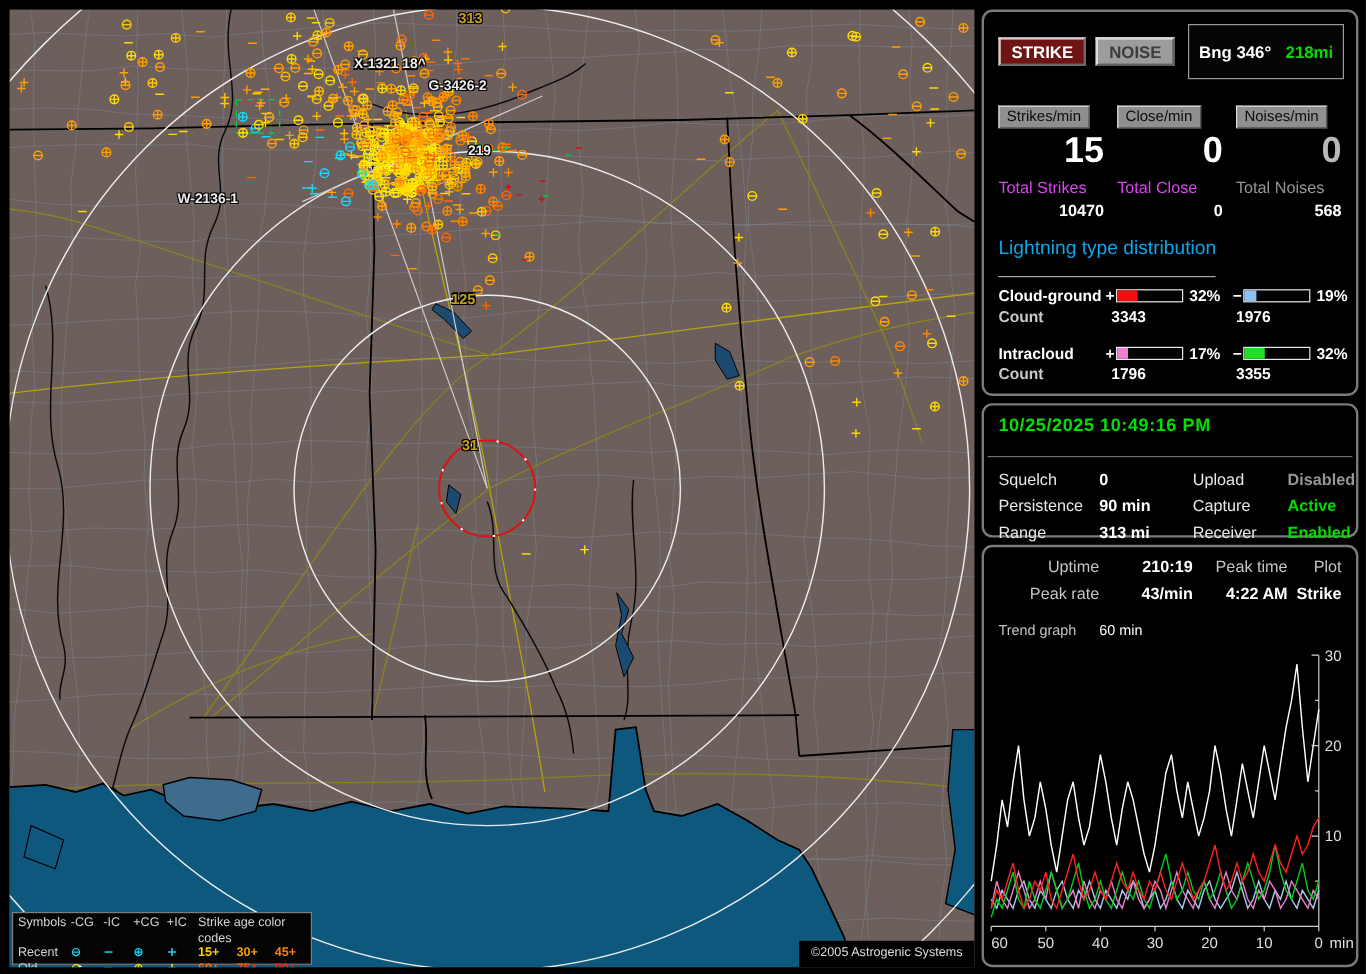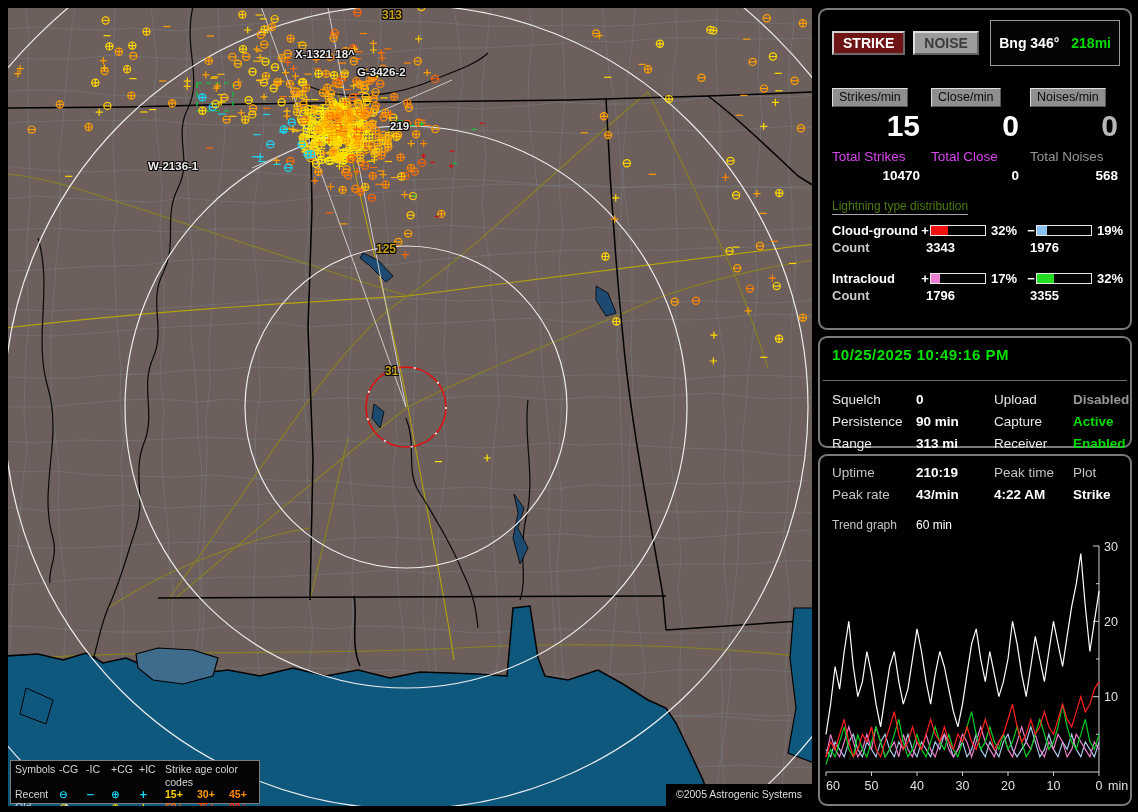--- a/index.html
+++ b/index.html
@@ -42,22 +42,22 @@
   .stats-row{display:flex;justify-content:space-between;margin:22px 12px 0 12px;}
   .stat-col{width:88px;display:flex;flex-direction:column;}
   .chip{align-self:flex-start;background:#8f8f8f;color:#0c0c0c;font-size:12.5px;padding:0 6px;line-height:17px;
     border:1px solid;border-color:#dedede #565656 #565656 #dedede;}
   .rate{font-size:30px;font-weight:bold;text-align:right;line-height:34px;margin-top:2px;}
   .rate.dim{color:#b8b8b8;}
   .total-label{font-size:13.5px;margin-top:6px;color:#d946ef;}
   .total-label.dim{color:#969696;}
   .total-value{font-size:13.5px;text-align:right;margin-top:4px;font-weight:bold;}
 
-  .dist-head{display:inline-block;margin:16px 0 6px 12px;font-size:12px;color:#4d7c0f;
-    border-bottom:1px solid #a8a8a8;padding-bottom:1px;}
+  .dist-head{display:inline-block;margin:16px 0 6px 12px;font-size:16px;color:#0ea5e9;
+    border-bottom:1px solid #a8a8a8;padding-bottom:13px;}
   .dist-grid{display:grid;grid-template-columns:88px 10px 56px 40px 10px 56px 30px;
     align-items:center;margin:2px 12px 0 12px;font-size:13px;font-weight:bold;row-gap:2px;}
   .bar{height:9px;border:1px solid #e8e8e8;background:#020202;}
   .bar .fill{height:100%;}
   .pct{padding-left:5px;}
   .sign{text-align:center;}
   .count-label{color:#c9c9c9;}
   .count-val{grid-column:span 3;padding-left:6px;}
   .count-val2{grid-column:span 3;padding-left:4px;}
   .dist-spacer{height:12px;grid-column:1 / -1;}
@@ -1439,21 +1439,21 @@
     <span class="val green">Active</span>
 
     <span class="lab">Range</span>
     <span class="val">313 mi</span>
     <span class="lab">Receiver</span>
     <span class="val green">Enabled</span>
   </div>
 </div>
 
 <div class="panel panel-session">
-  <div class="grid4" style="margin-top:9px;">
+  <div class="grid4" style="margin-top:9px;text-align:right;">
     <span class="glab">Uptime</span>
     <span class="val">210:19</span>
     <span class="glab">Peak time</span>
     <span class="glab">Plot</span>
 
     <span class="glab">Peak rate</span>
     <span class="val">43/min</span>
     <span class="val">4:22 AM</span>
     <span class="val">Strike</span>
   </div>

